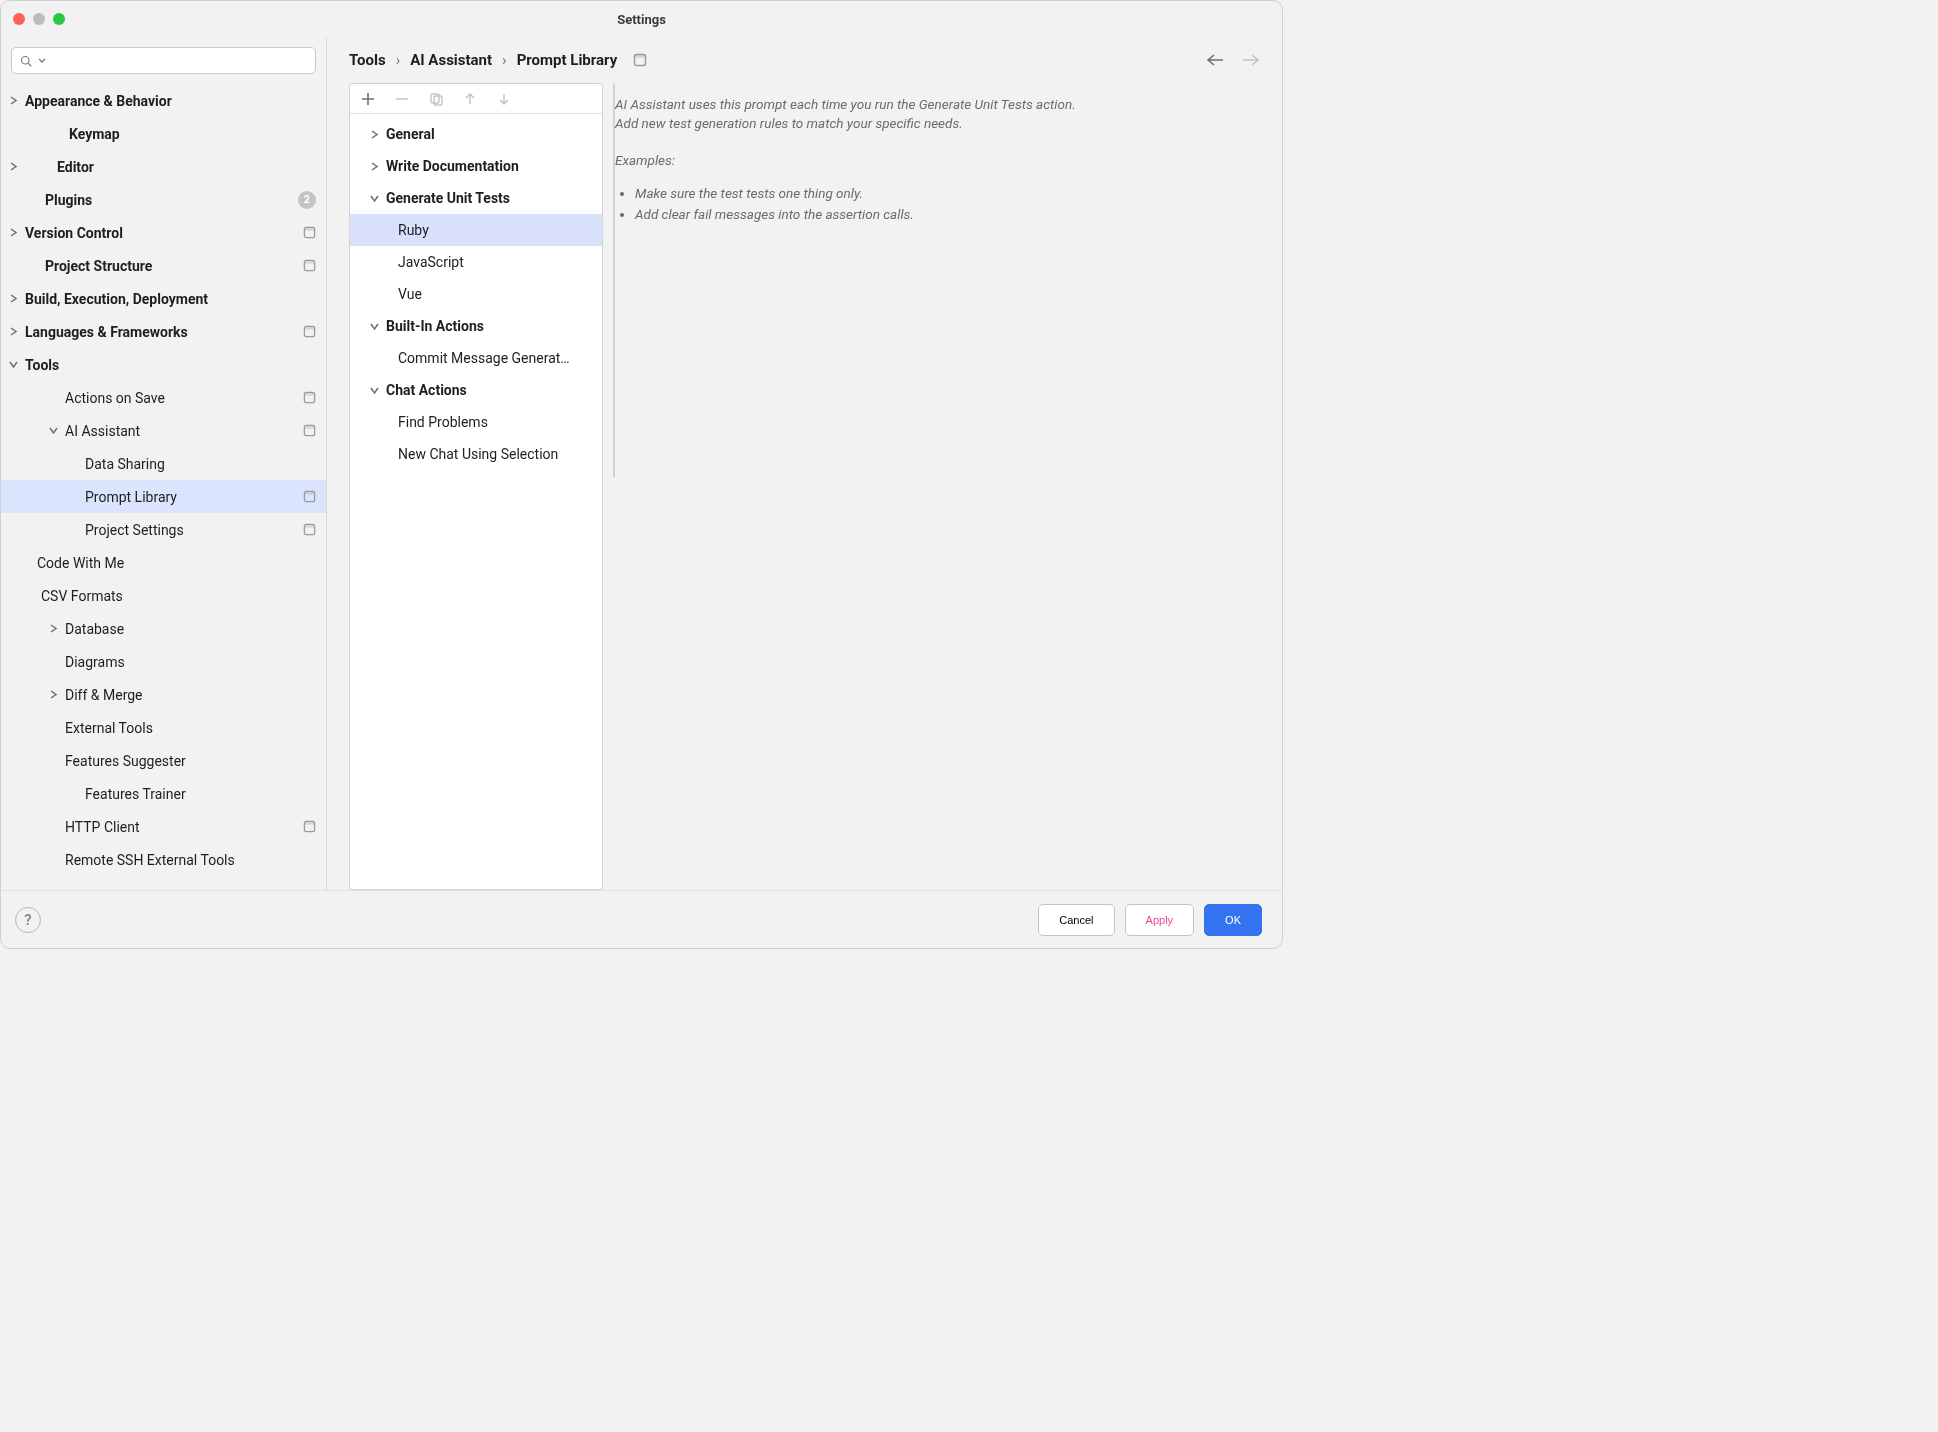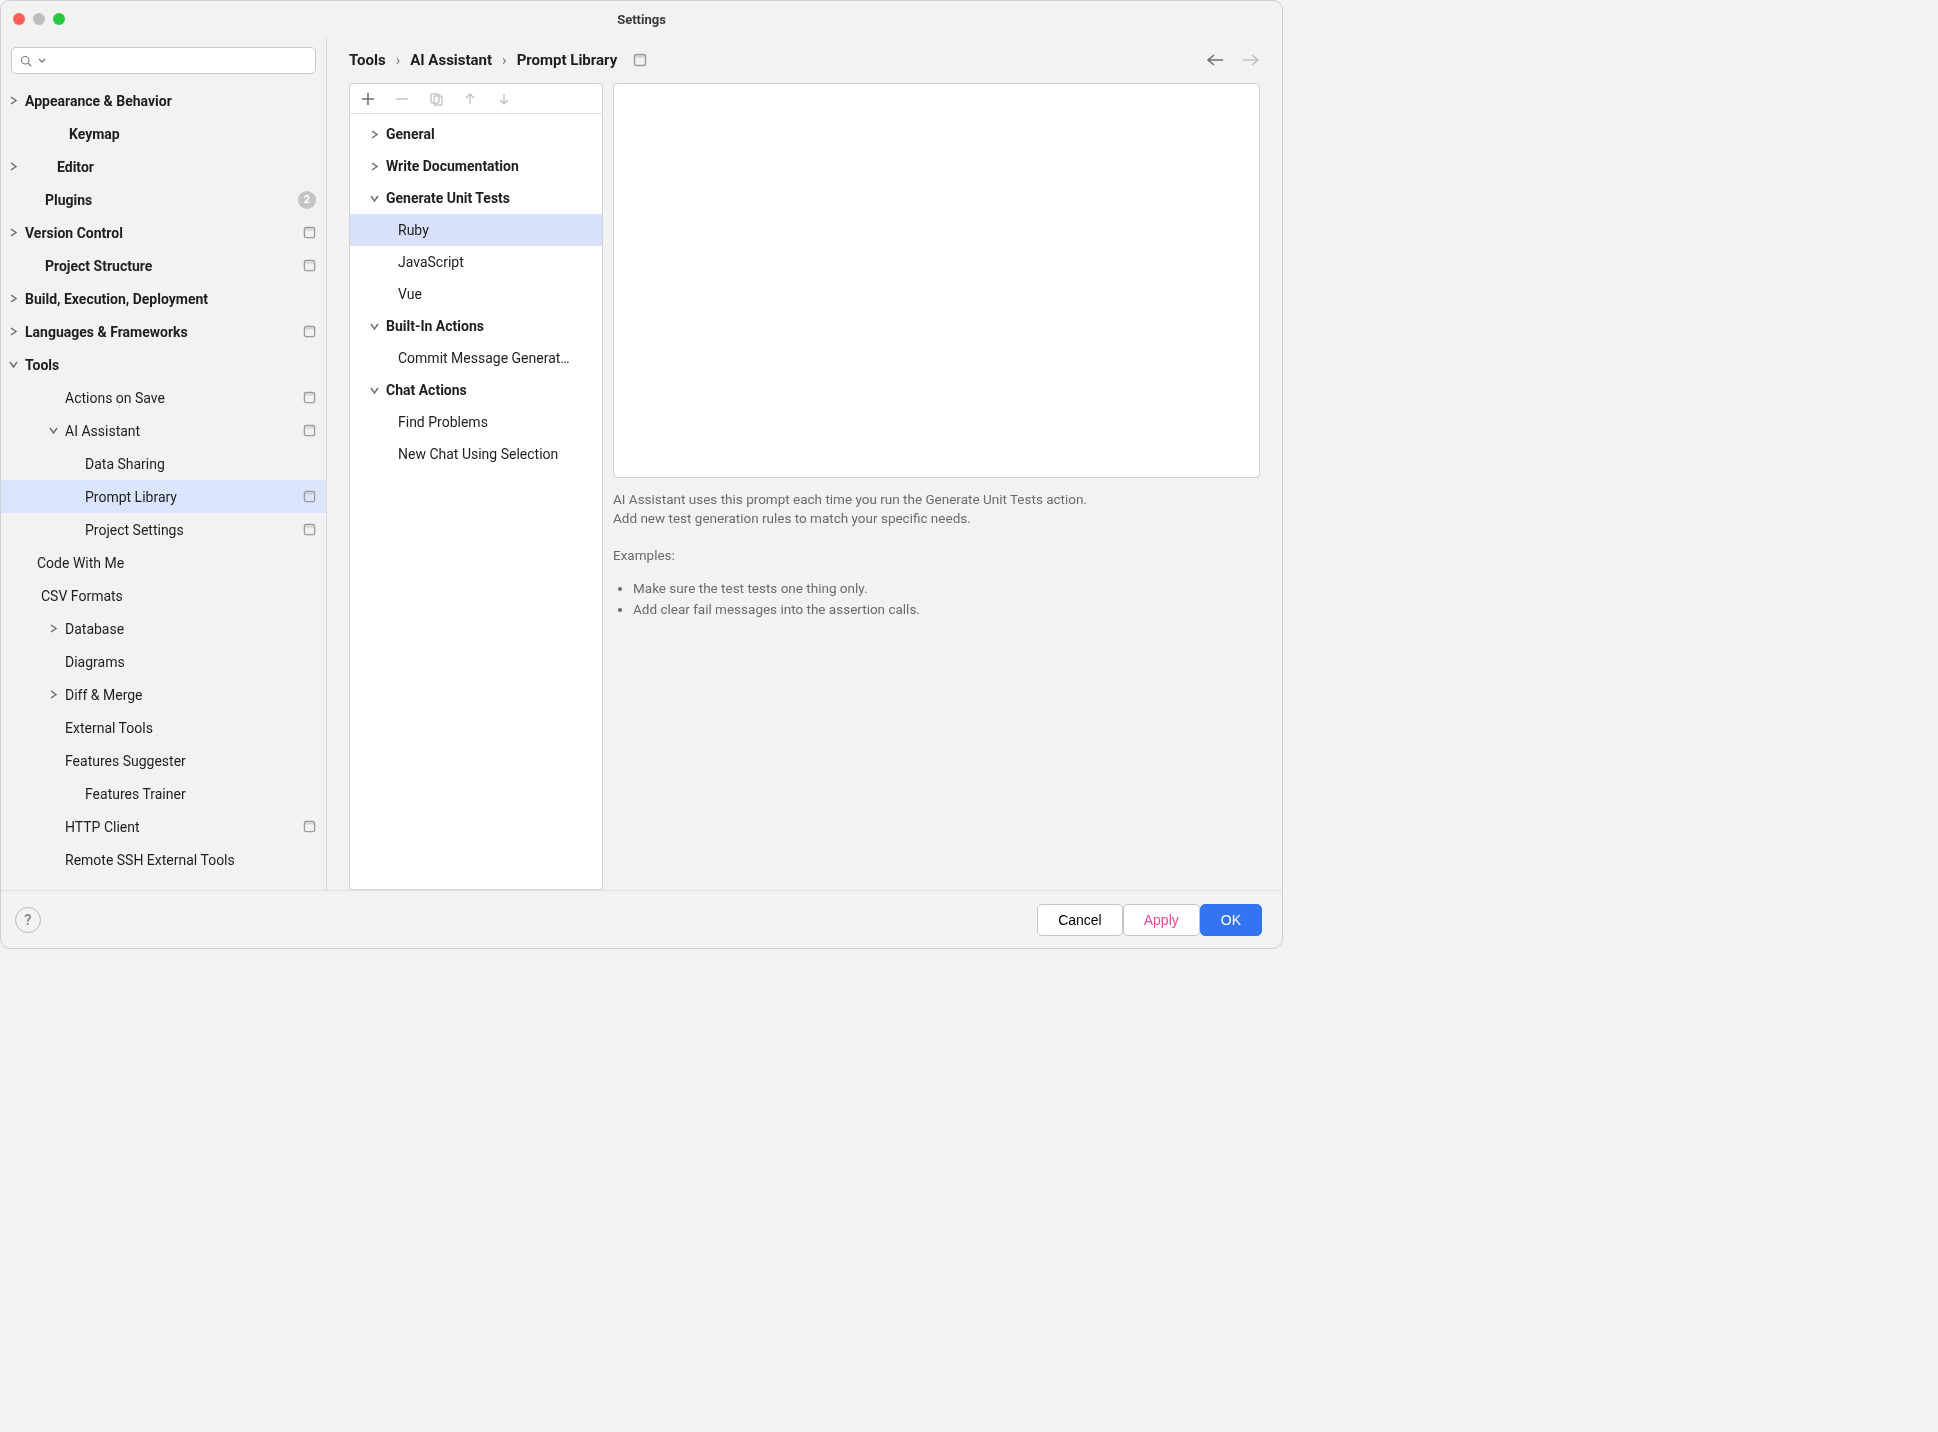--- a/index.html
+++ b/index.html
@@ -160,22 +160,22 @@
   color: #6e6e6e;
 }
 .t-row.bold { font-weight: 700; }
 .t-row.selected { background: #d8e0fb; }
 .t-label { white-space: nowrap; overflow: hidden; text-overflow: ellipsis; padding-right: 8px; }
 .tind-0 { padding-left: 8px; }
 .tind-1 { padding-left: 38px; }
 .editor-pane {
   flex: 1;
   display: flex;
-  flex-direction: column;
   min-height: 0;
+  font-style: italic;
 }
 .editor-area {
   height: 395px;
   border: 1px solid #d3d3d3;
   border-radius: 4px;
   background: #fff;
 }
 .desc {
   margin-top: 12px;
   color: #6b6b6b;
@@ -199,23 +199,24 @@
   display: flex; align-items: center; justify-content: center;
   color: #8a8a8a;
   font-size: 15px;
   font-weight: 600;
 }
 .footer-spacer { flex: 1; }
 .btn {
   height: 32px;
   padding: 7px 20px;
   border-radius: 5px;
-  font-size: 14px;
+  font-size: 11px;
   border: 1px solid #c5c5c5;
   background: #fff;
+  margin-left: 10px;
   cursor: pointer;
   display: flex; align-items: center;
 }
 .btn.primary { background: #3574f0; border-color: #3574f0; color: #fff; }
 .btn.disabled { color: #ec4899; cursor: default; }
 svg { display: block; }
 </style>
 </head>
 <body>
 

